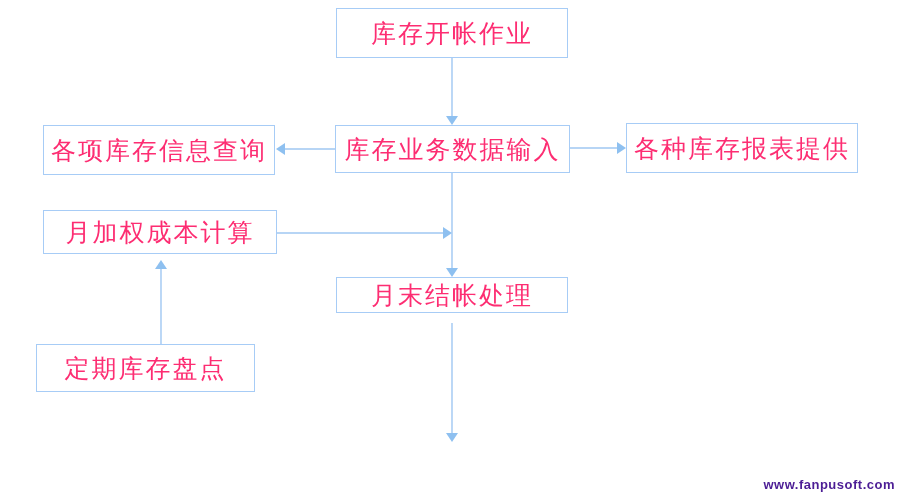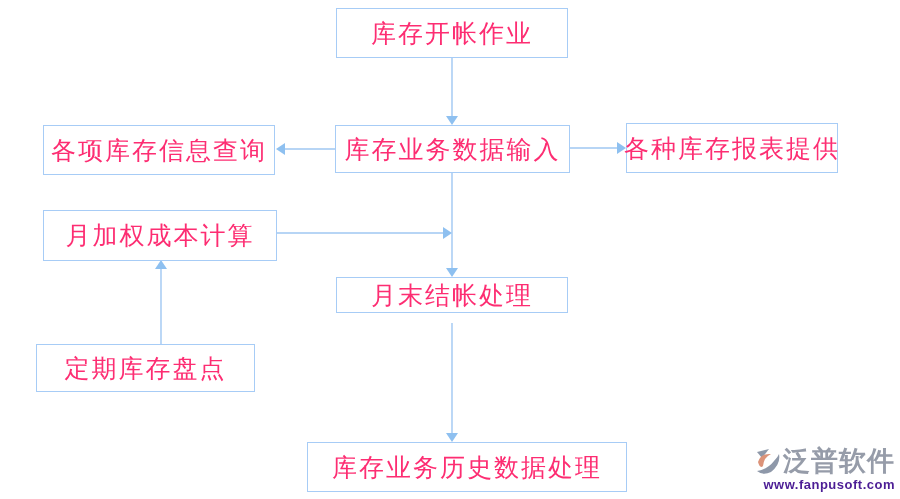--- a/index.html
+++ b/index.html
@@ -95,35 +95,26 @@
       <polygon points="446,433 458,433 452,442"></polygon>
     </g>
   </svg>
 
   <div class="flow-box" style="left:336px; top:8px;  width:232px; height:50px;">库存开帐作业</div>
 
   <div class="flow-box" style="left:43px;  top:125px; width:232px; height:50px;">各项库存信息查询</div>
 
   <div class="flow-box" style="left:335px; top:125px; width:235px; height:48px;">库存业务数据输入</div>
 
-  <div class="flow-box" style="left:626px; top:123px; width:212px; height:50px;">各种库存报表提供</div>
+  <div class="flow-box" style="left:626px; top:123px; width:232px; height:50px;">各种库存报表提供</div>
 
-  <div class="flow-box" style="left:43px;  top:210px; width:234px; height:51px;">月加权成本计算</div>
+  <div class="flow-box" style="left:43px;  top:210px; width:234px; height:44px;">月加权成本计算</div>
 
   <div class="flow-box" style="left:336px; top:277px; width:232px; height:36px;">月末结帐处理</div>
 
   <div class="flow-box" style="left:36px;  top:344px; width:219px; height:48px;">定期库存盘点</div>
 
-  <div class="flow-box" style="left:307px; top:442px; width:320px; height:50px;">库存业务历史数据处理</div>
 
   <div class="logo">
-    <div class="logo-row">
-      <svg width="29" height="29" viewBox="0 0 29 29">
-        <path d="M5,5 L17,2 L10,11 Z" fill="#8e98a9"></path>
-        <path d="M6,15 Q9,6 19,7 Q12,10 11,19 Q8,22 6,15 Z" fill="#dc9379"></path>
-        <path d="M27,7 Q29,17 19,25 Q11,29 5,24 Q16,22 22,14 Q26,10 27,7 Z" fill="#8e98a9"></path>
-      </svg>
-      <span class="logo-brand">泛普软件</span>
-    </div>
     <div class="logo-url">www.fanpusoft.com</div>
   </div>
 
 </div>
 
 </body></html>

